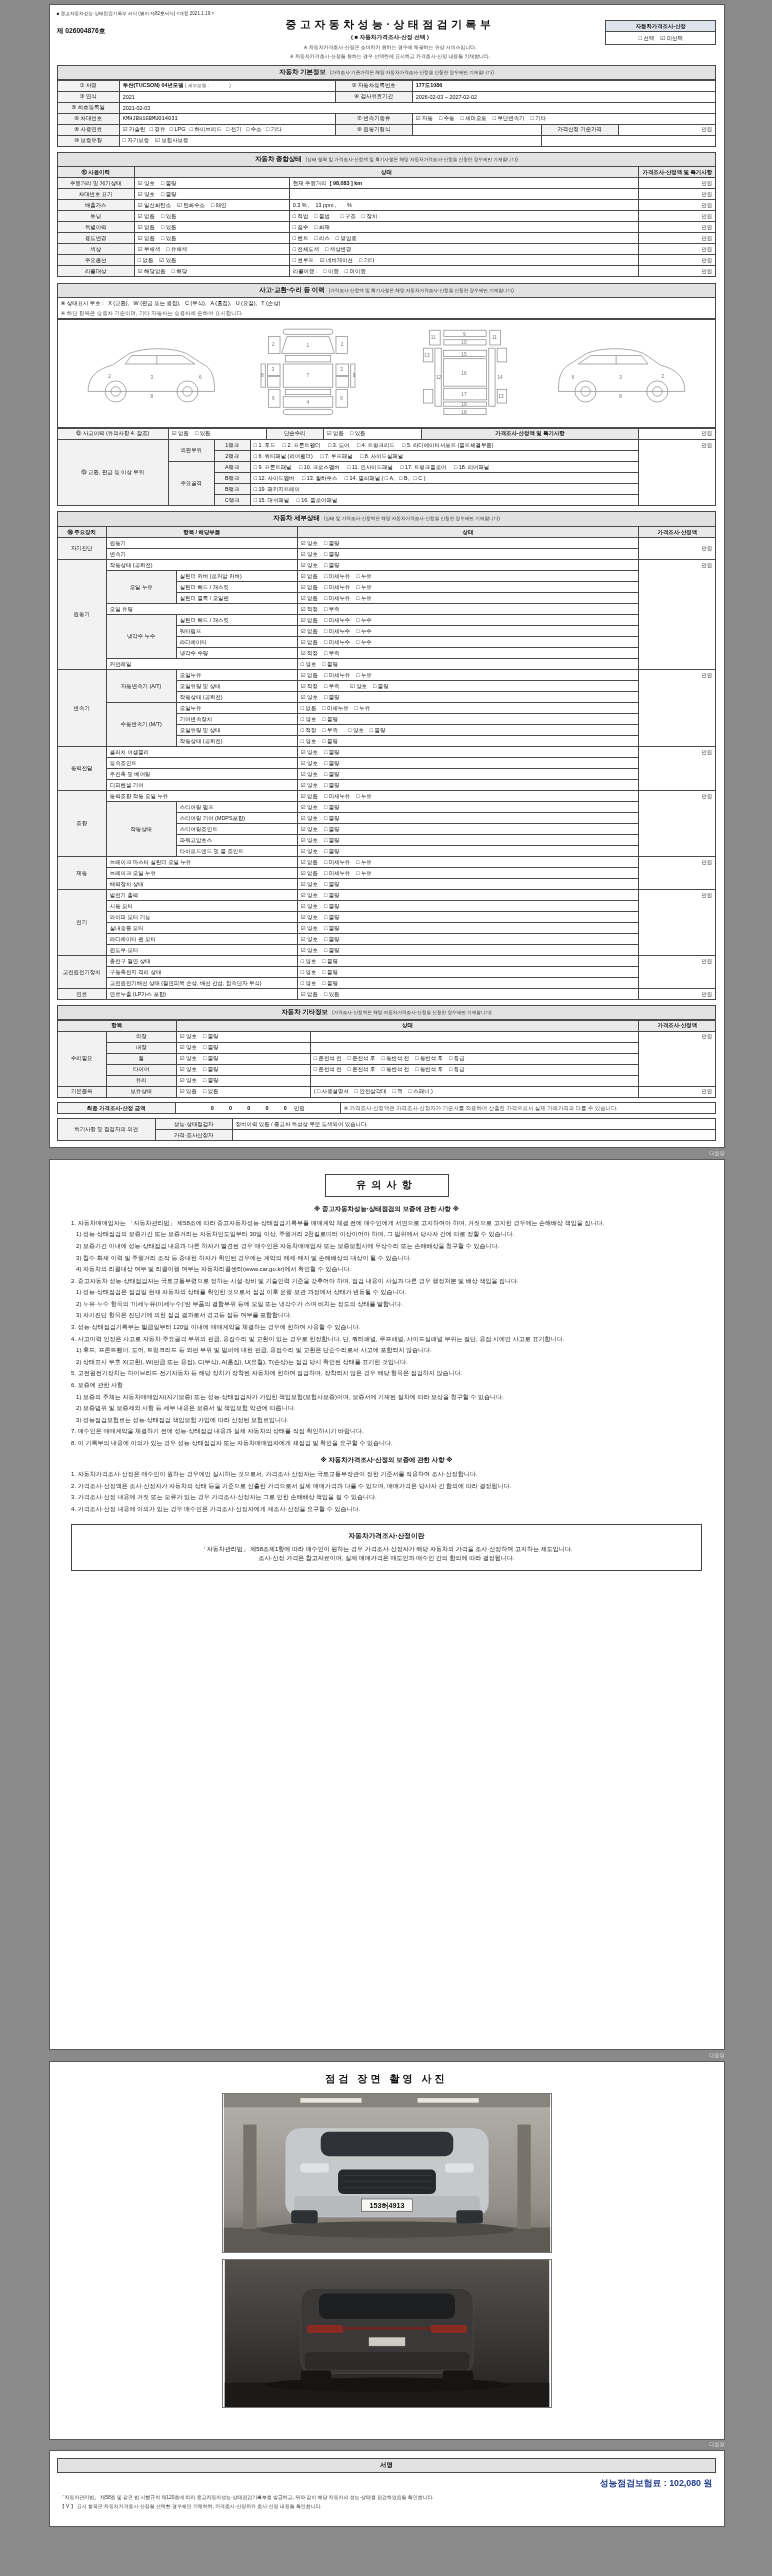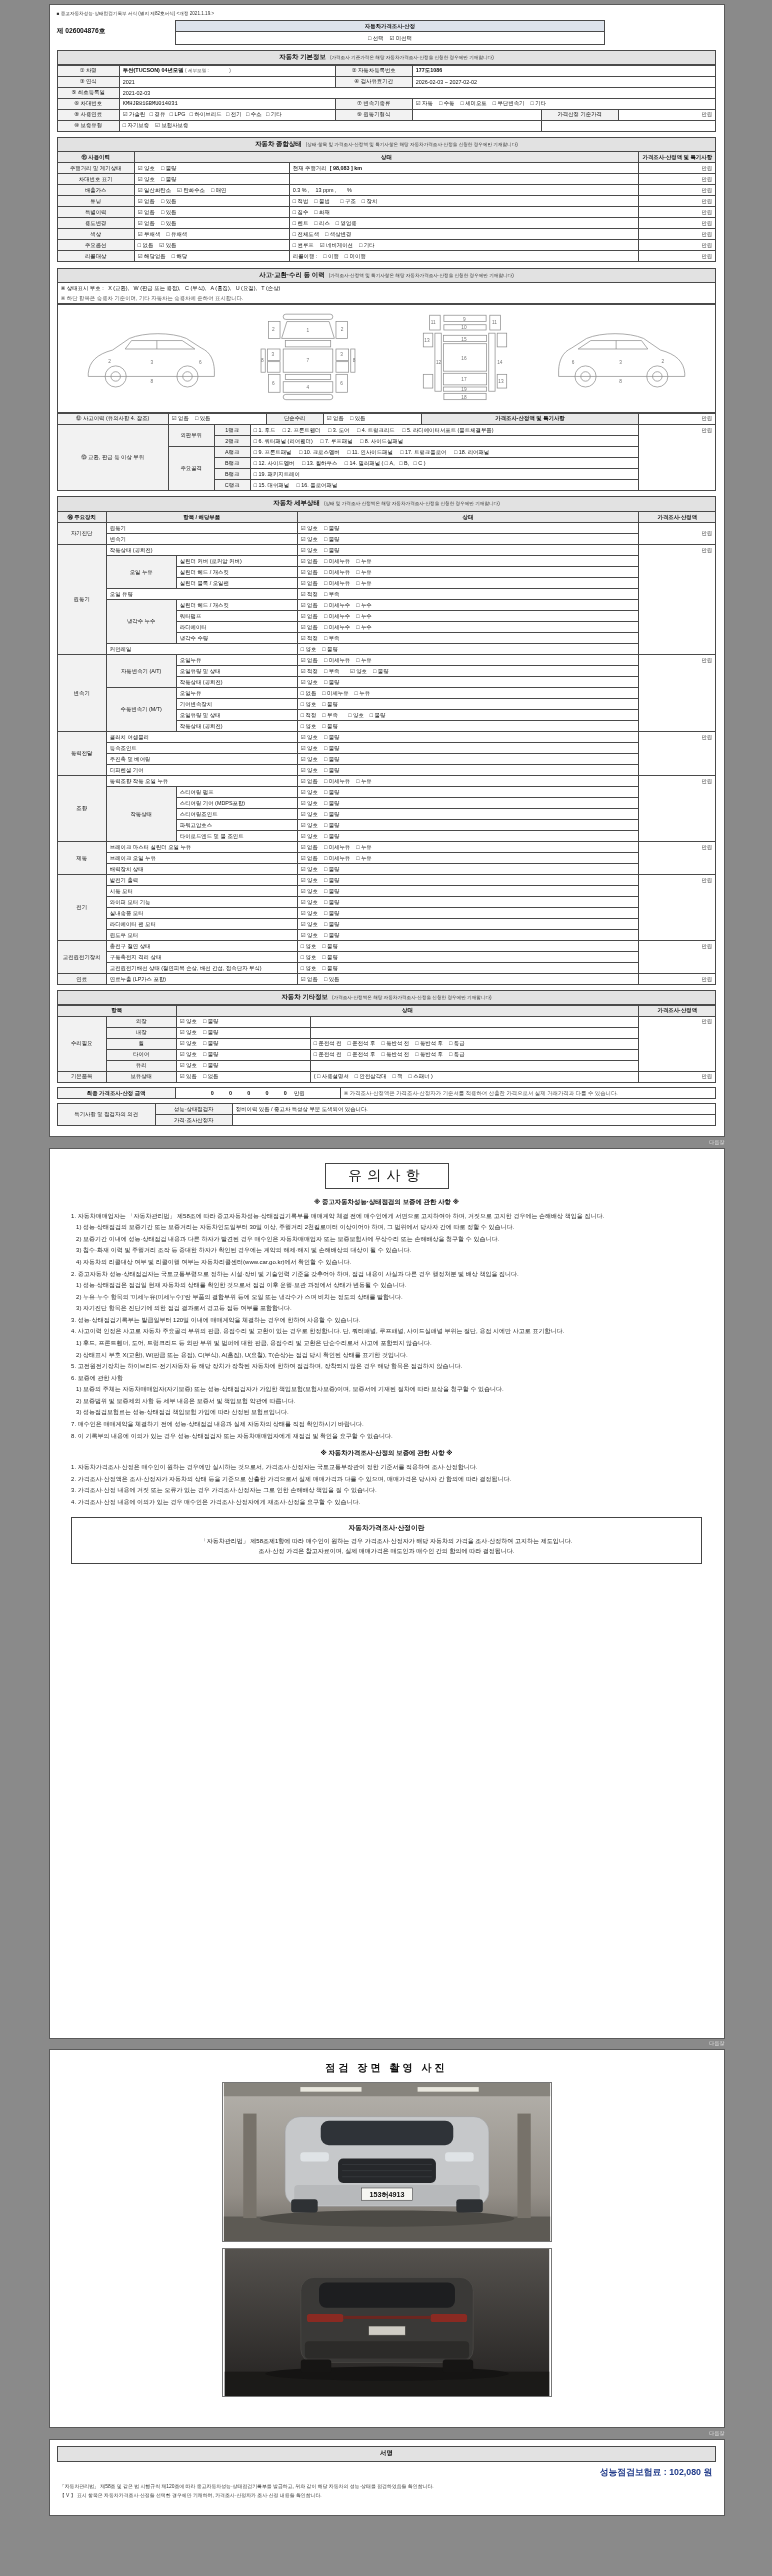--- a/index.html
+++ b/index.html
@@ -27,41 +27,47 @@
   td.amt{text-align:right;color:#444}
   .bold{font-weight:bold}
   .small{font-size:4.6px;color:#555}
   .mono{font-family:"Liberation Mono","DejaVu Sans Mono",monospace}
   .big-km{font-weight:bold}
   
   .diagrams{border:0.5px solid #4a4a4a;margin-top:-0.5px;display:flex;justify-content:center;gap:13.4px;padding:6.2px 3.1px;background:#fff}
   svg.diag path,svg.diag rect,svg.diag circle,svg.diag line,svg.diag polygon{stroke:#8f8f8f;fill:none;stroke-width:1.4}
   svg.diag text{fill:#777;font-size:9px;stroke:none;font-family:"Liberation Sans",sans-serif}
   
-  .nbox-title{width:124px;margin:1px auto 5.2px;border:0.8px solid #444;text-align:center;font-size:14px;font-weight:normal;padding:3.1px;letter-spacing:5.2px}
+  .nbox-title{width:124px;margin:1px auto 5.2px;border:0.8px solid #444;text-align:center;font-size:10px;font-weight:bold;padding:3.1px;letter-spacing:5.2px}
   .nsec{text-align:center;font-weight:bold;font-size:6.4px;margin:8.2px 0 4.1px}
   .nl{font-size:6px;line-height:1.68;white-space:pre-wrap;color:#222;margin-bottom:1.5px}
   .nbox{border:0.8px solid #444;padding:6.2px 8.2px;margin-top:10.3px}
   .nbox .bt{text-align:center;font-weight:bold;font-size:6.7px;margin-bottom:4.1px}
   .nbox .btxt{font-size:6px;line-height:1.6;text-align:center}
   
   .ph-title{text-align:center;font-size:10px;font-weight:bold;letter-spacing:3.1px;margin:4.1px 0 7.2px}
   .photo-wrap{display:flex;flex-direction:column;align-items:center;gap:6px}
   .photo-frame{border:0.5px solid #777}
   
   .fee{ text-align:right;font-size:8.8px;font-weight:bold;color:#233d8b;margin:5.2px 4.1px 4.1px}
   .sline{font-size:4.9px;color:#333;line-height:1.6;margin:1px 3.1px}
 </style>
 </head>
 <body>
 
 <div class="card" style="min-height:1133px">
   <div class="topnote">■ 중고자동차성능·상태점검기록부 서식 (별지 제82호서식) &lt;개정 2021.1.19.&gt;</div>
   <div class="hdr">
     <div class="docno">제 026004876호</div>
+    <div class="titlebox">
+      <div class="title">중고자동차성능·상태점검기록부</div>
+      <div class="subtitle">( ■ 자동차가격조사·산정 선택 )</div>
+      <div class="hnote">※ 자동차가격조사·산정은 소비자가 원하는 경우에 제공하는 유상 서비스입니다.</div>
+      <div class="hnote">※ 자동차가격조사·산정을 원하는 경우 선택란에 표시하고 가격조사·산정 내용을 기재합니다.</div>
+    </div>
     <div class="selbox">
       <div class="sh">자동차가격조사·산정</div>
       <div class="sv">□ 선택    ☑ 미선택</div>
     </div>
   </div>
 
   <div class="secbar"><span>자동차 기본정보</span><small>(가격조사 기준가격은 해당 자동차가격조사·산정을 신청한 경우에만 기재합니다)</small></div>
   <table class="tb">
     <colgroup>
         <col style="width:62px">

